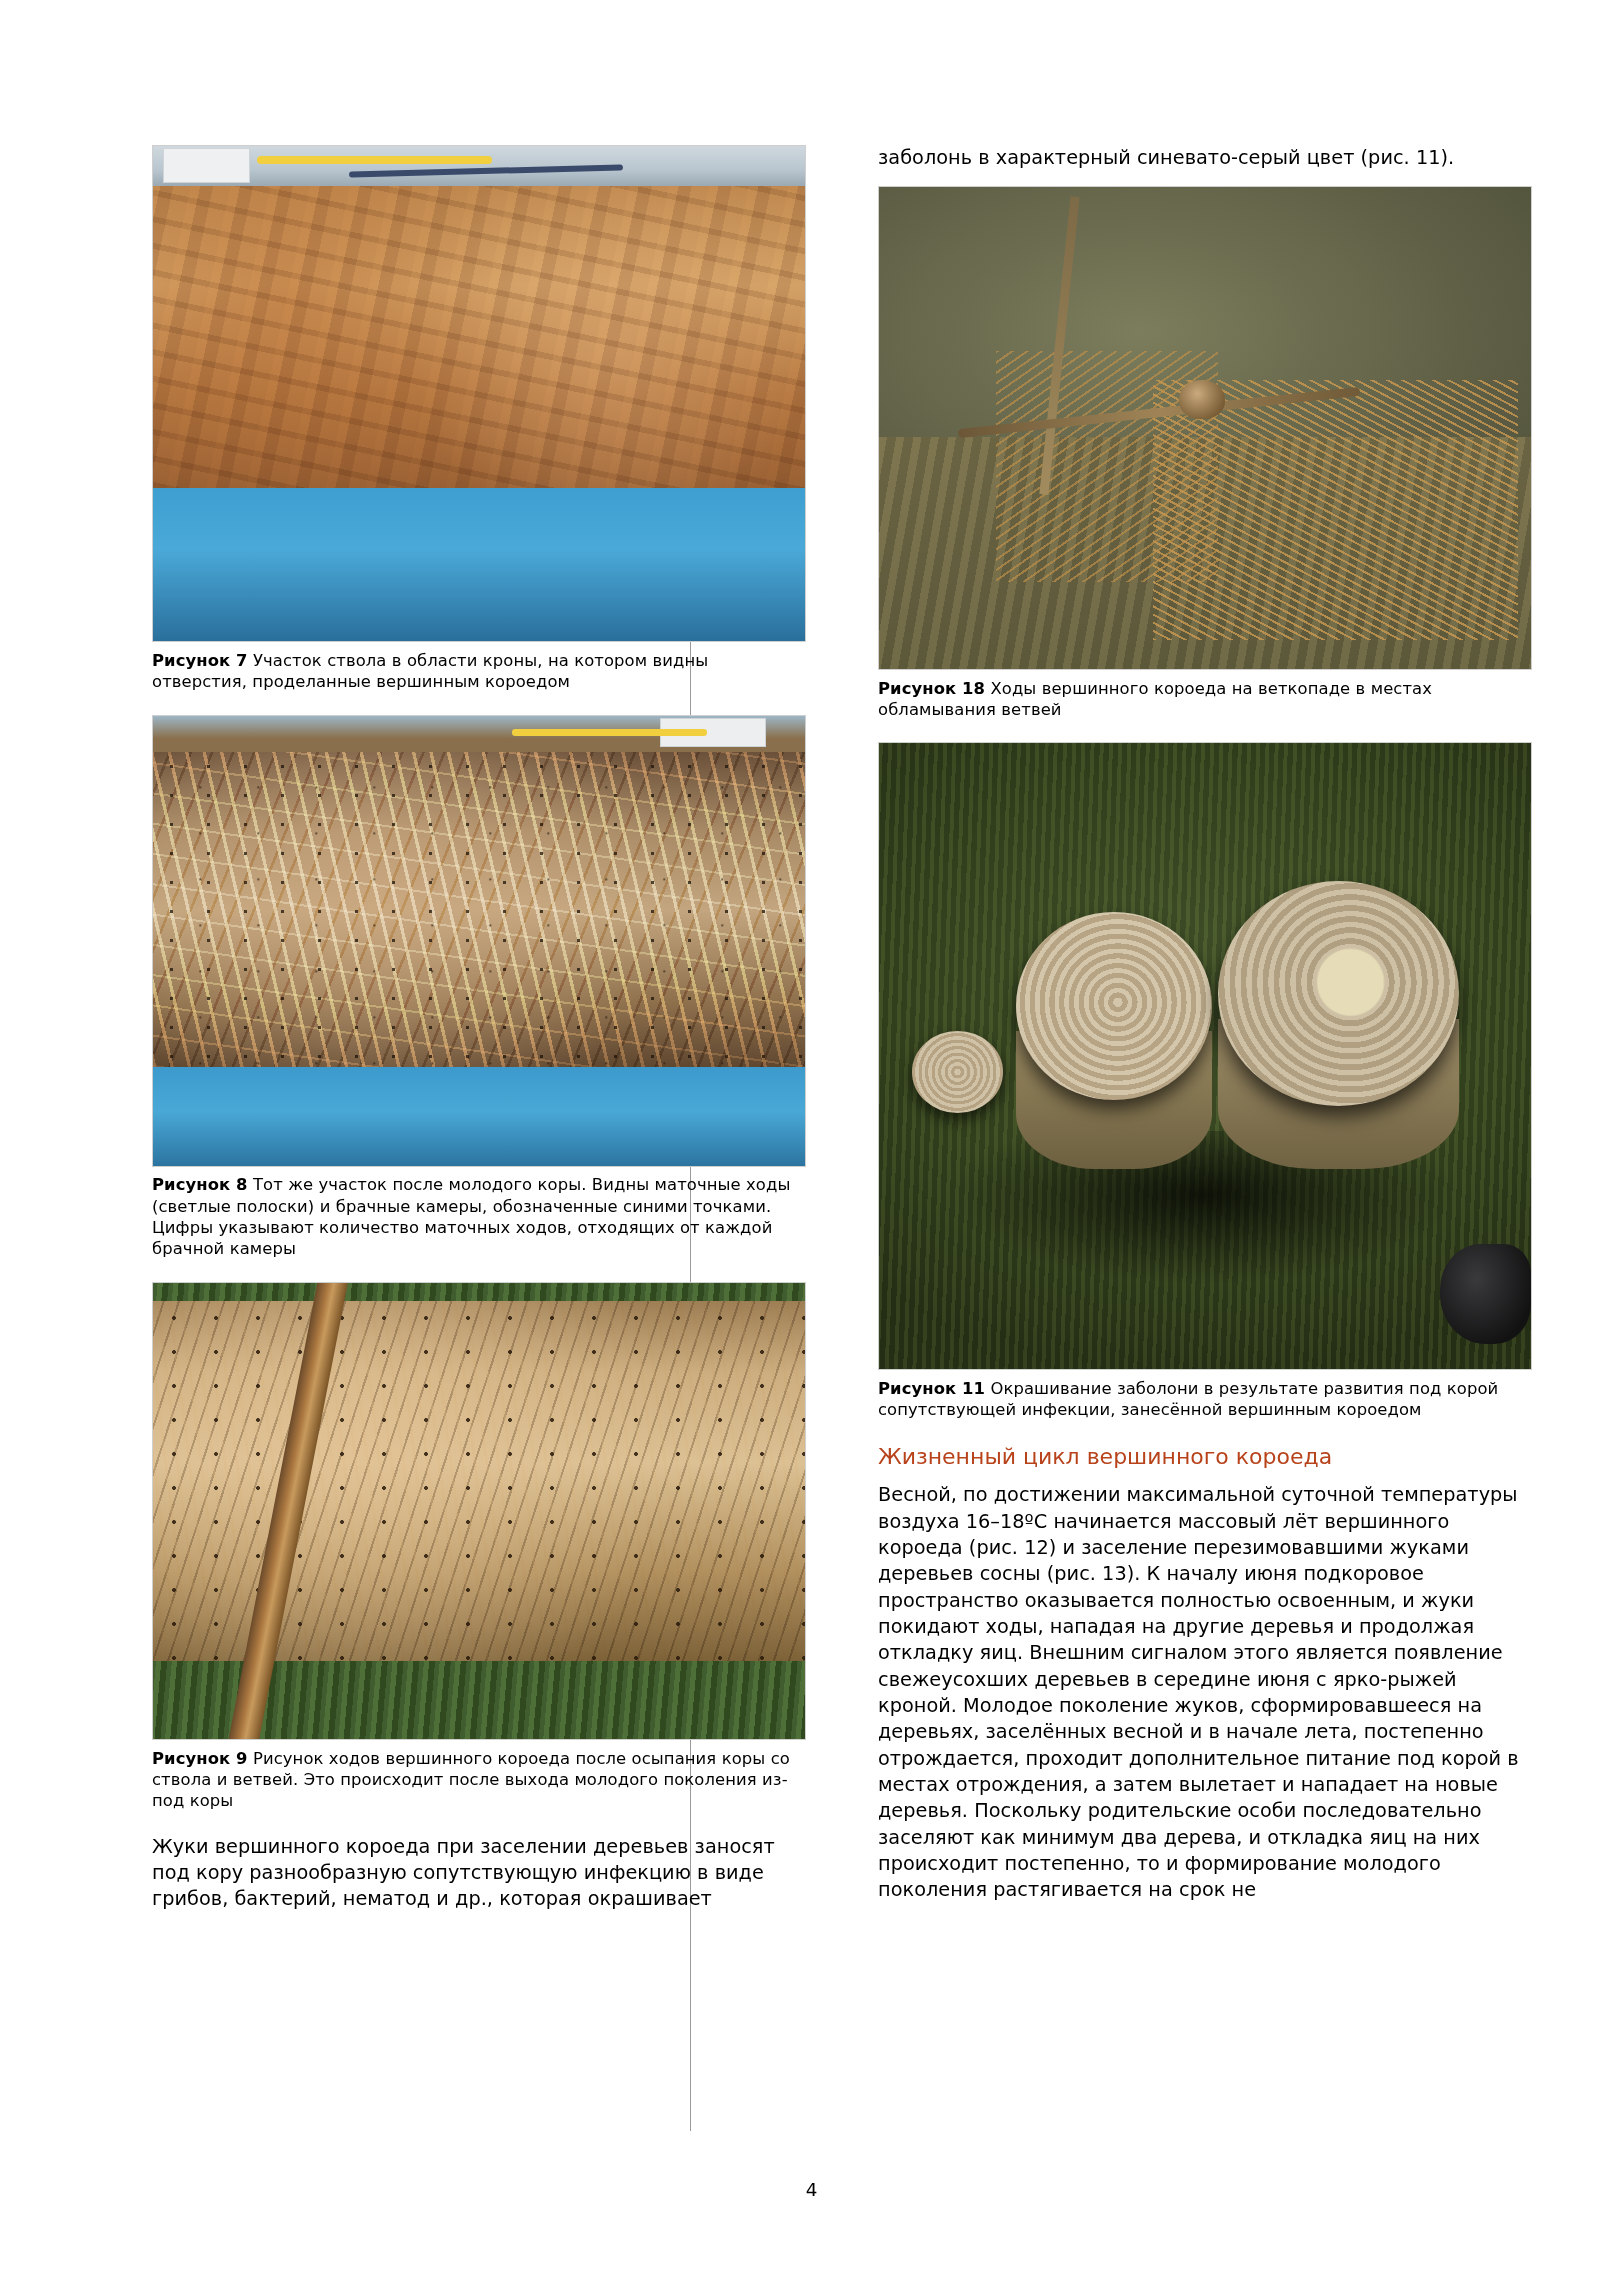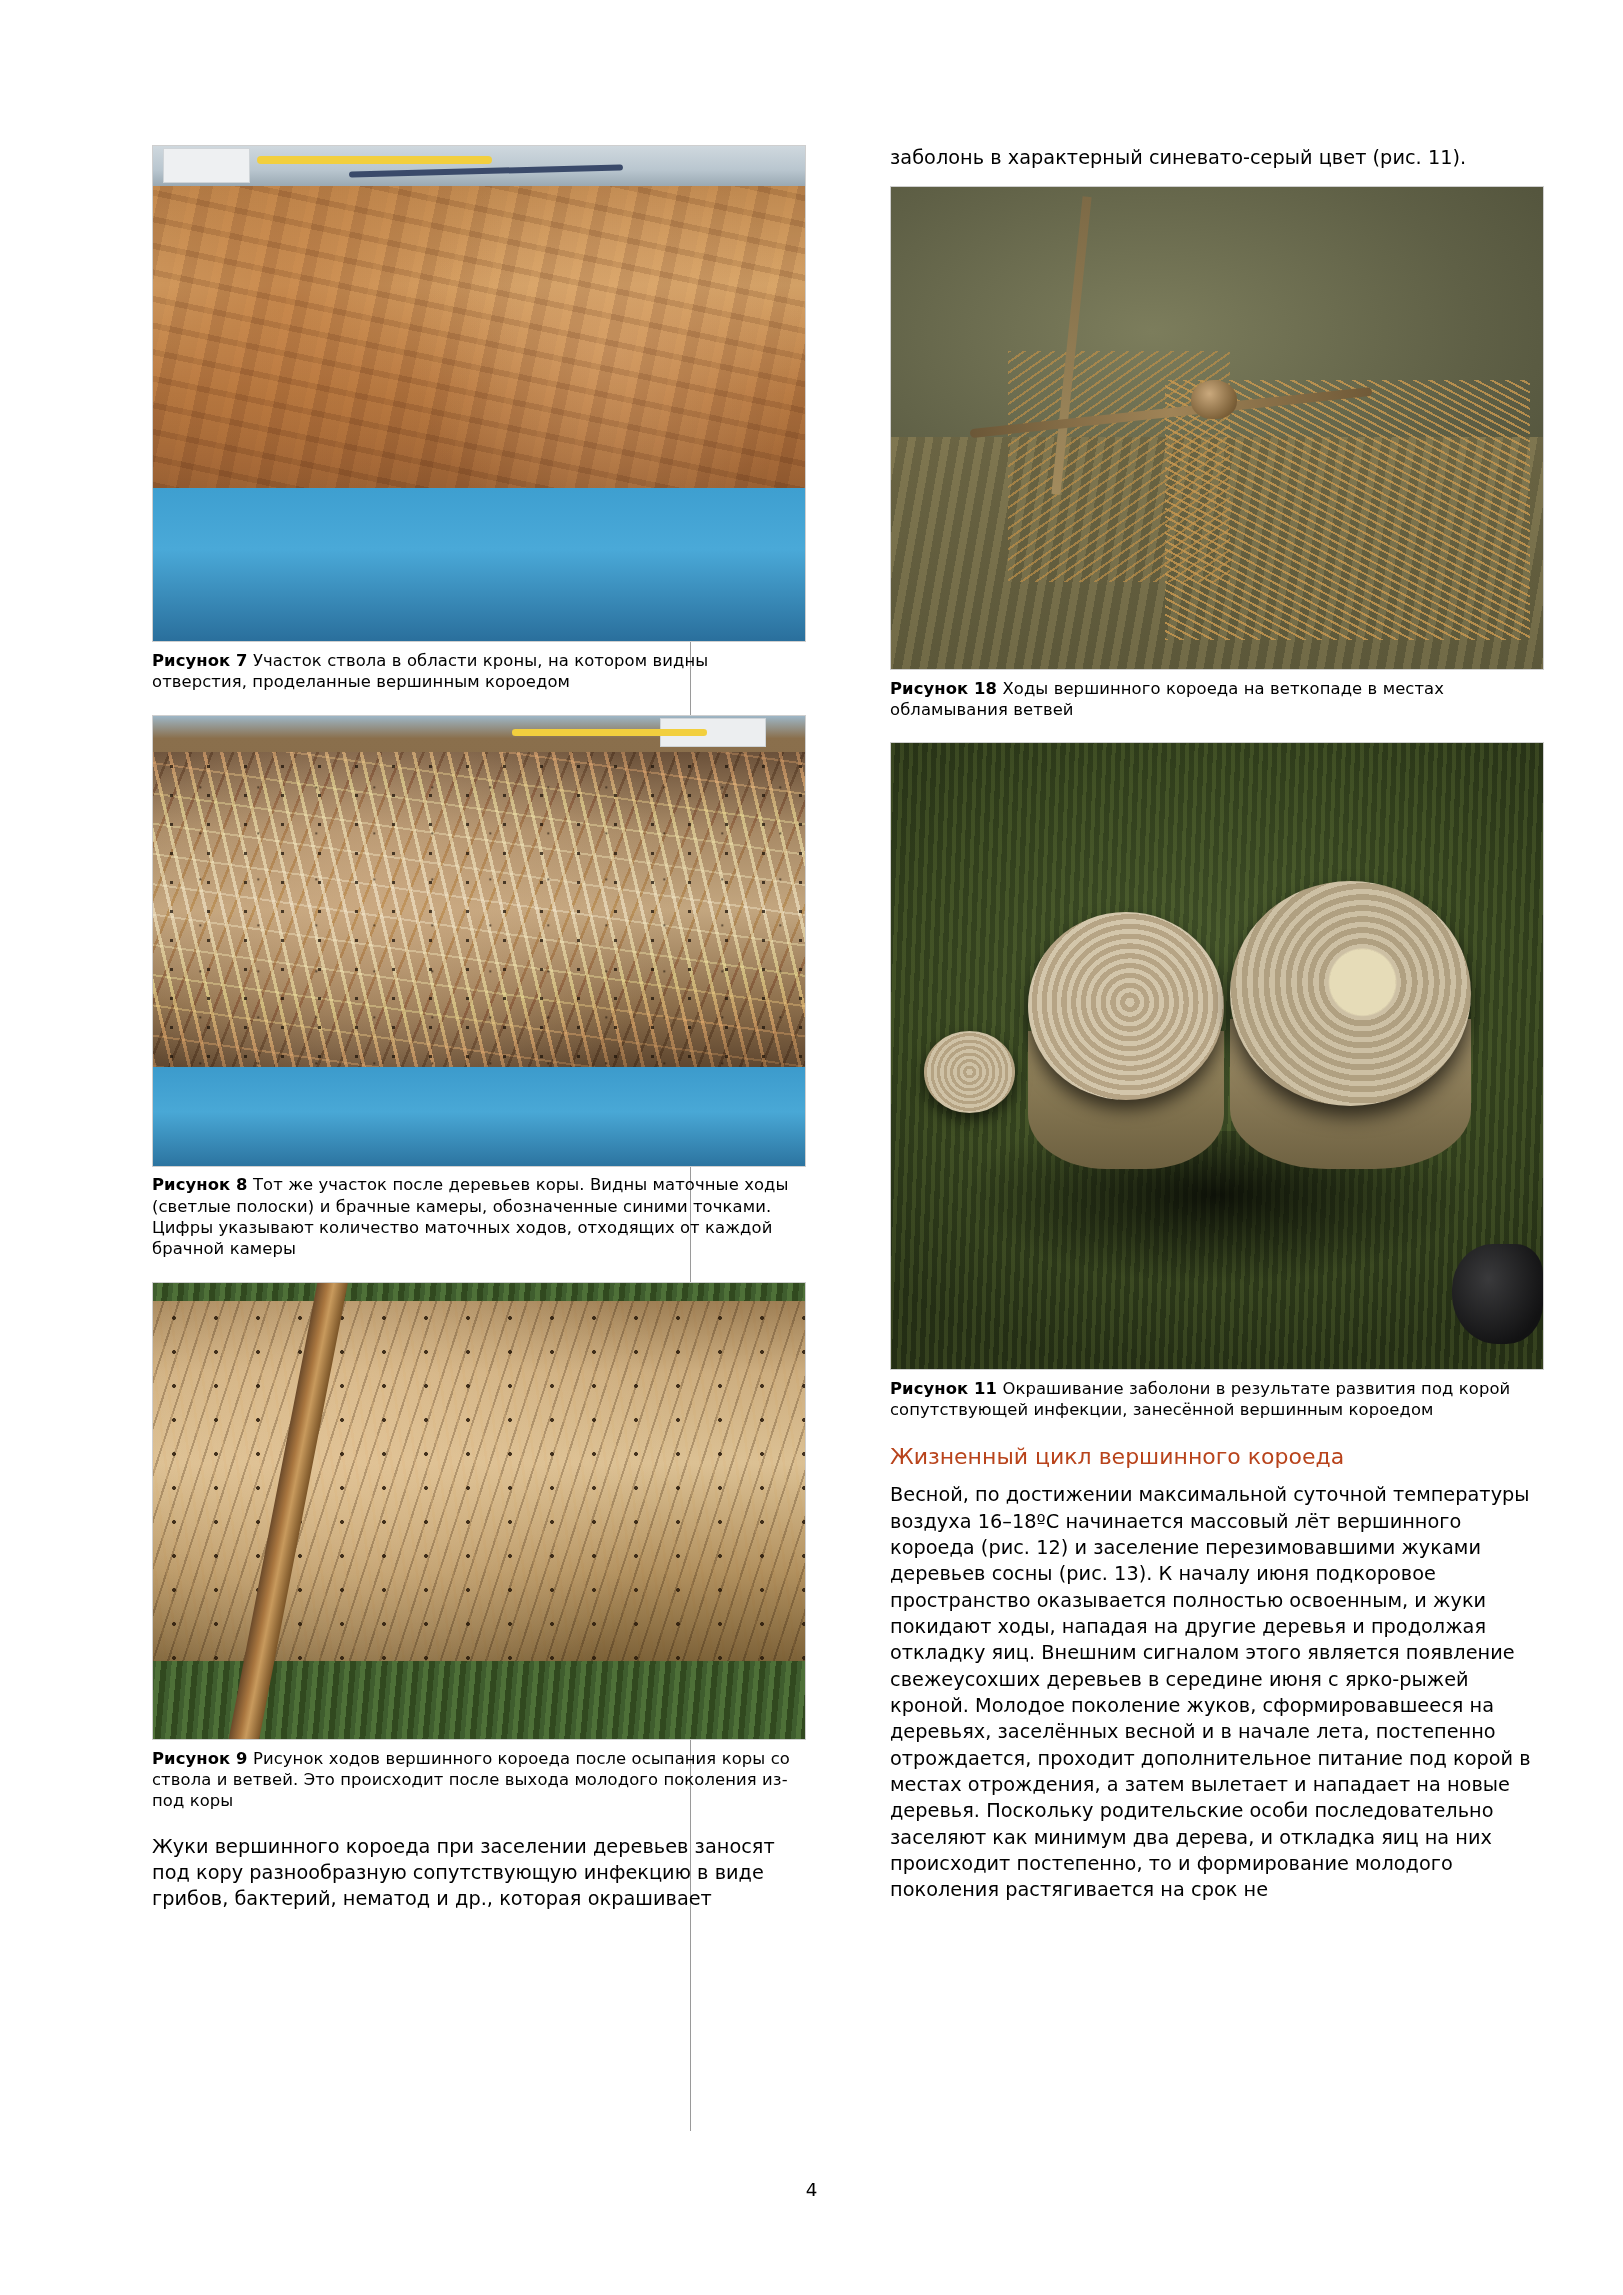--- a/index.html
+++ b/index.html
@@ -28,21 +28,21 @@
     top: 145px;
     width: 1322px;
     height: 2022px;
   }
   .col {
     position: absolute;
     top: 0;
     width: 661px;
   }
   .col-left { left: 0; width: 654px; }
-  .col-right { left: 726px; width: 654px; margin-left: 12px; }
+  .col-right { left: 726px; width: 654px; }
 
   .figure { margin: 0 0 0 0; }
   .photo {
     width: 654px;
     display: block;
     border: 0.7px solid #cfcfcf;
     box-sizing: border-box;
     position: relative;
     overflow: hidden;
   }
@@ -296,21 +296,21 @@
           <div class="layer bg"></div>
           <div class="layer log"></div>
           <div class="layer gall"></div>
           <div class="layer dots"></div>
           <div class="label"></div>
           <div class="pen2"></div>
           <div class="layer tbl"></div>
         </div>
         <figcaption class="caption">
           <b>Рисунок 8</b>
-          <span>Тот же участок после деревьев коры. Видны маточные ходы (светлые полоски) и брачные камеры, обозначенные синими точками. Цифры указывают количество маточных ходов, отходящих от каждой брачной камеры</span>
+          <span>Тот же участок после молодого коры. Видны маточные ходы (светлые полоски) и брачные камеры, обозначенные синими точками. Цифры указывают количество маточных ходов, отходящих от каждой брачной камеры</span>
         </figcaption>
       </figure>
 
       <figure class="figure">
         <div class="photo ph" id="photo9">
           <div class="layer grass"></div>
           <div class="layer log"></div>
           <div class="layer grain"></div>
           <div class="layer dots"></div>
           <div class="branch"></div>

